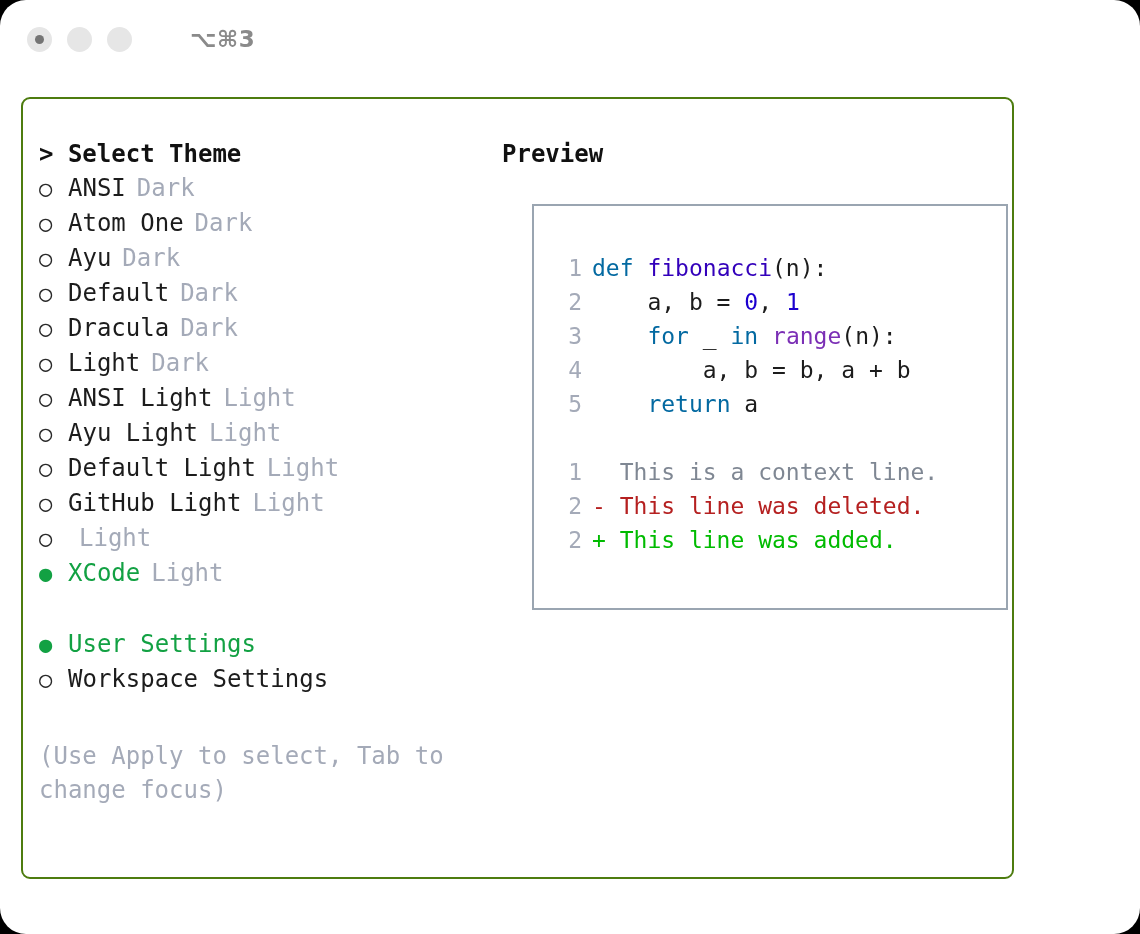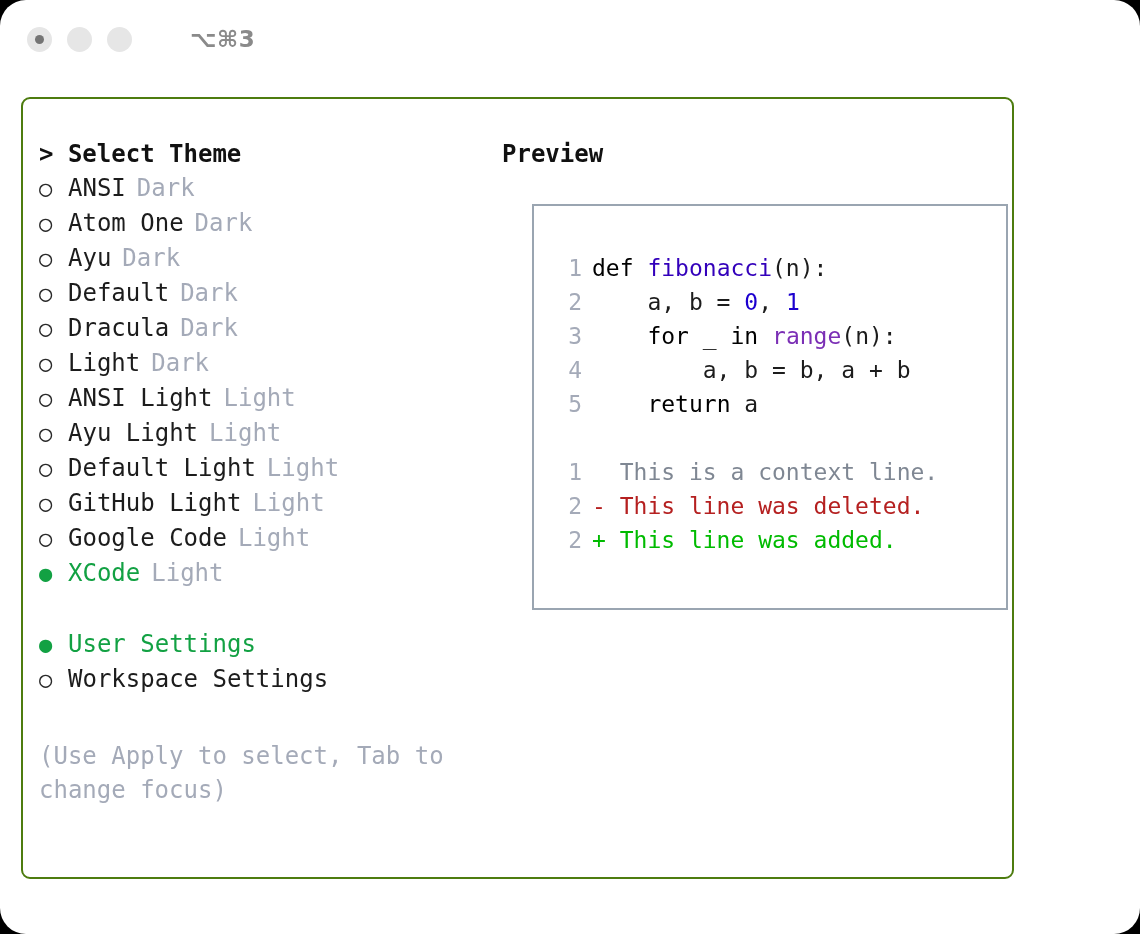--- a/index.html
+++ b/index.html
@@ -154,21 +154,21 @@
   .ln {
     display: inline-block;
     width: 30px;
     text-align: right;
     color: #a4aab8;
     flex: 0 0 30px;
   }
   .code-text { padding-left: 10px; }
   .code-gap { height: 34px; }
 
-  .tok-kw   { color: #000000; }
+  .tok-kw   { color: #0369a1; }
   .tok-fn   { color: #3300bb; }
   .tok-call { color: #7b2fb5; }
   .tok-num  { color: #1c00cf; }
   .tok-plain{ color: #1c1c1c; }
 
   .diff-ctx { color: #7f8793; }
   .diff-del { color: #b52020; }
   .diff-add { color: #00bb00; }
 </style>
 </head>
@@ -194,21 +194,21 @@
           <div class="opt-row"><span class="opt-marker">○</span><span class="opt-label">ANSI</span><span class="opt-kind">Dark</span></div>
           <div class="opt-row"><span class="opt-marker">○</span><span class="opt-label">Atom One</span><span class="opt-kind">Dark</span></div>
           <div class="opt-row"><span class="opt-marker">○</span><span class="opt-label">Ayu</span><span class="opt-kind">Dark</span></div>
           <div class="opt-row"><span class="opt-marker">○</span><span class="opt-label">Default</span><span class="opt-kind">Dark</span></div>
           <div class="opt-row"><span class="opt-marker">○</span><span class="opt-label">Dracula</span><span class="opt-kind">Dark</span></div>
           <div class="opt-row"><span class="opt-marker">○</span><span class="opt-label">Light</span><span class="opt-kind">Dark</span></div>
           <div class="opt-row"><span class="opt-marker">○</span><span class="opt-label">ANSI Light</span><span class="opt-kind">Light</span></div>
           <div class="opt-row"><span class="opt-marker">○</span><span class="opt-label">Ayu Light</span><span class="opt-kind">Light</span></div>
           <div class="opt-row"><span class="opt-marker">○</span><span class="opt-label">Default Light</span><span class="opt-kind">Light</span></div>
           <div class="opt-row"><span class="opt-marker">○</span><span class="opt-label">GitHub Light</span><span class="opt-kind">Light</span></div>
-          <div class="opt-row"><span class="opt-marker">○</span><span class="opt-label">Google Code</span><span class="opt-kind">Light</span></div>
+          <div class="opt-row"><span class="opt-marker">○</span><span class="opt-kind">Light</span></div>
           <div class="opt-row selected"><span class="opt-marker">●</span><span class="opt-label">XCode</span><span class="opt-kind">Light</span></div>
         </div>
 
       <div id="apply-block">
         <div id="apply-list">
             <div class="opt-row selected"><span class="opt-marker">●</span><span class="opt-label">User Settings</span></div>
             <div class="opt-row"><span class="opt-marker">○</span><span class="opt-label">Workspace Settings</span></div>
           </div>
       </div>
 

